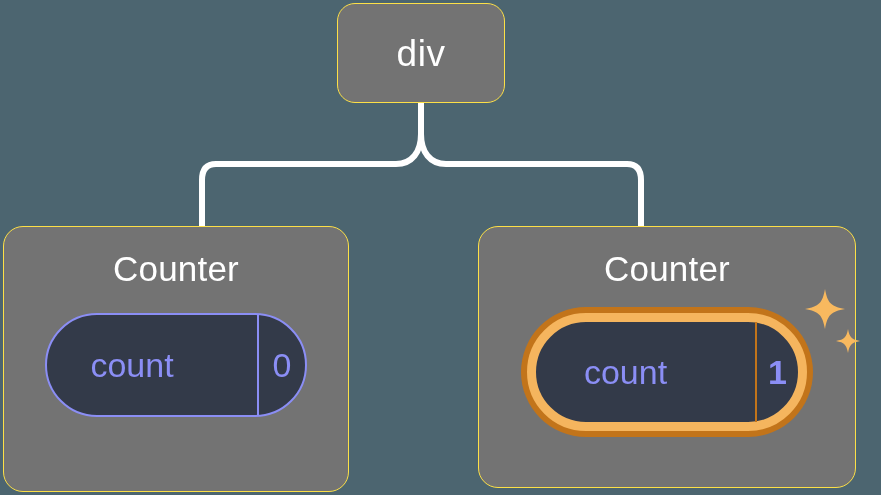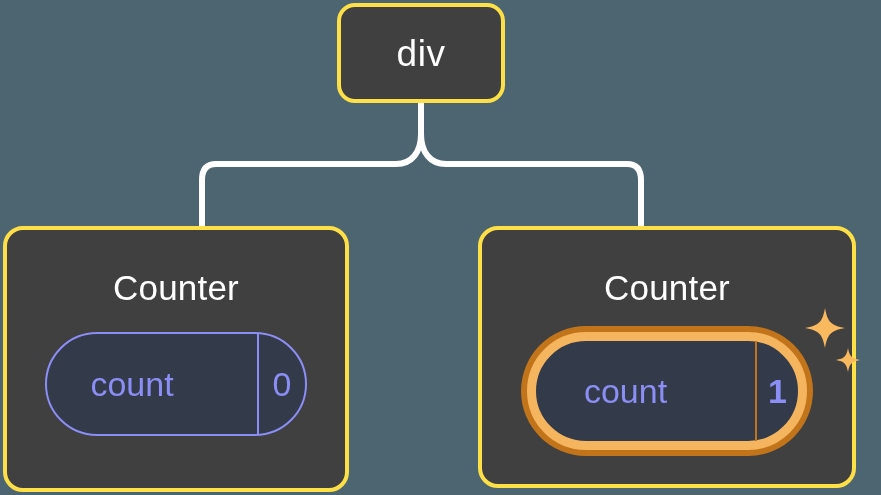--- a/index.html
+++ b/index.html
@@ -26,22 +26,22 @@
     left: 0; top: 0;
     width: 881px;
     height: 495px;
     pointer-events: none;
   }
 
   
   .node {
     position: absolute;
     box-sizing: border-box;
-    background: #404040;
-    border: 4px solid #fde047;
+    background: #737373;
+    border: 1px solid #fde047;
     border-radius: 18px;
     display: flex;
     flex-direction: column;
     align-items: center;
   }
 
   
   #node-div {
     left: 337px;
     top: 3px;
@@ -52,21 +52,21 @@
   .node-label-root {
     color: #ffffff;
     font-size: 37px;
     font-weight: 400;
     letter-spacing: 0.5px;
     line-height: 1;
   }
 
   
   .component-card {
-    padding-top: 40px;
+    padding-top: 24px;
     align-items: center;
   }
   #node-counter-left {
     left: 3px;
     top: 226px;
     width: 346px;
     height: 266px;
     border-radius: 20px;
   }
   #node-counter-right {

